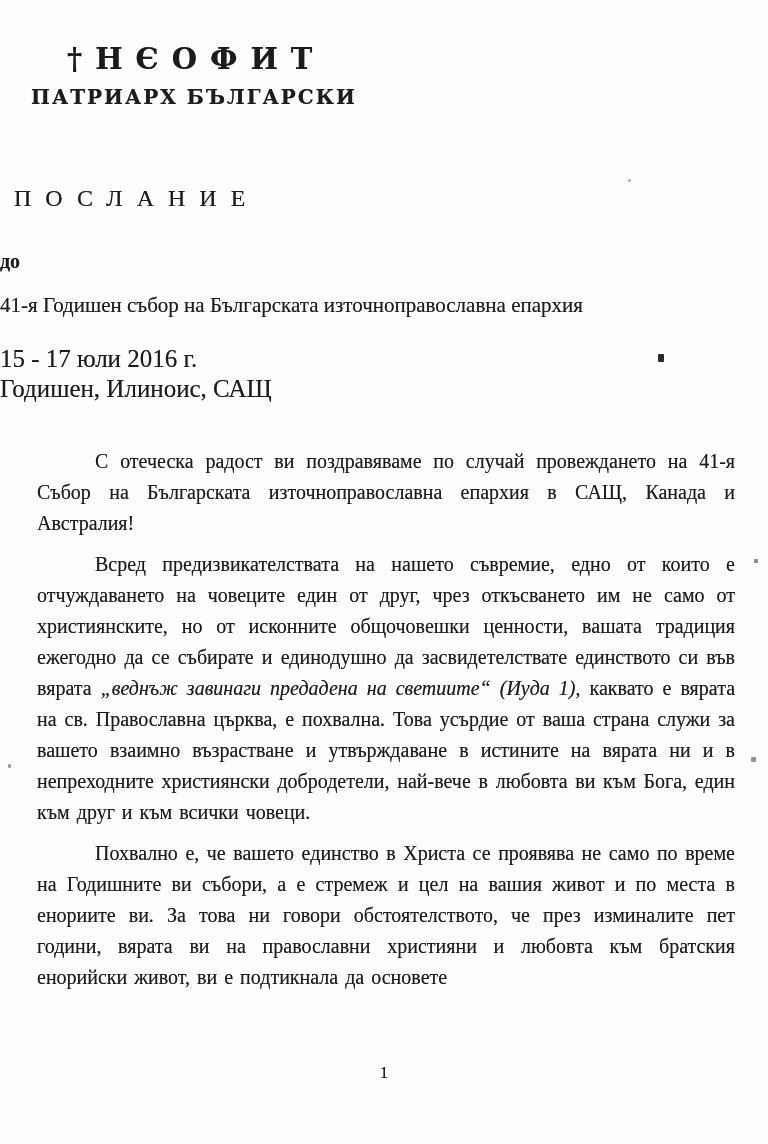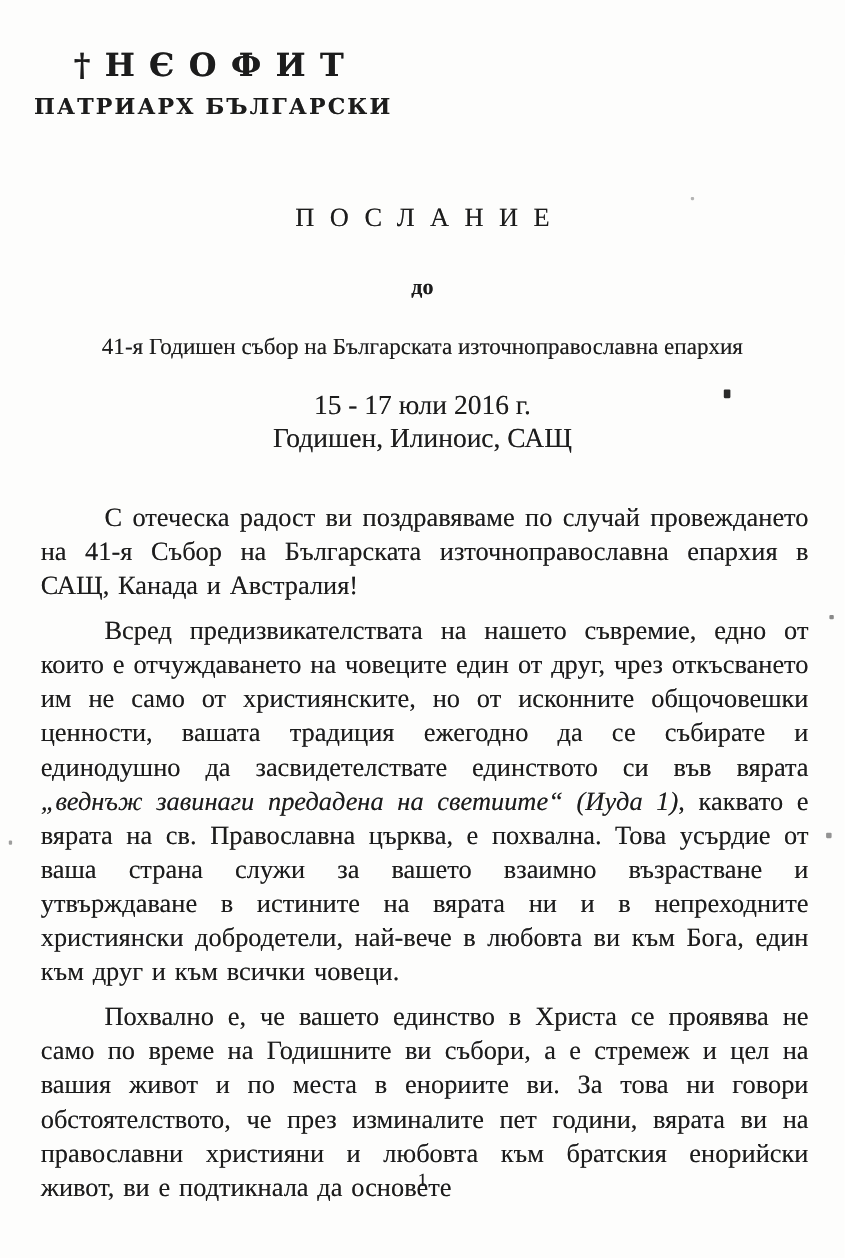--- a/index.html
+++ b/index.html
@@ -31,47 +31,47 @@
     white-space: nowrap;
   }
   .lh-title {
     font-size: 20px;
     letter-spacing: 2px;
     margin-top: 9px;
     white-space: nowrap;
   }
 
   
-  .heading { text-align: center; }
+  .heading { text-align: left; }
   .doc-title {
     margin-top: 76px;
     font-size: 24px;
     letter-spacing: 14px;
     padding-left: 14px; 
   }
   .preposition {
     margin-top: 38px;
     font-size: 20px;
     font-weight: bold;
   }
   .recipient {
-    margin-top: 27px;
+    margin-top: 17px;
     font-size: 21px;
     line-height: 31px;
   }
   .dateline {
     margin-top: 23px;
     font-size: 25px;
     line-height: 30px;
   }
 
   
   .body-text {
     margin: 42px 33px 0 37px;
-    font-size: 24px;
+    font-size: 20px;
     line-height: 31px;
     text-align: justify;
   }
   .body-text p {
     margin: 0 0 10px 0;
     text-indent: 58px;
     word-spacing: 2px;
   }
   .body-text em { }
 

